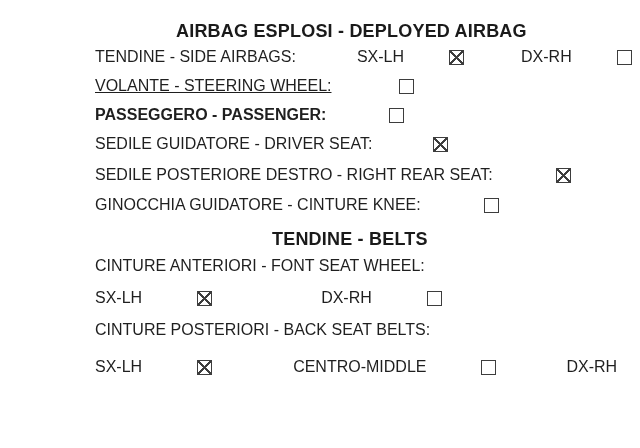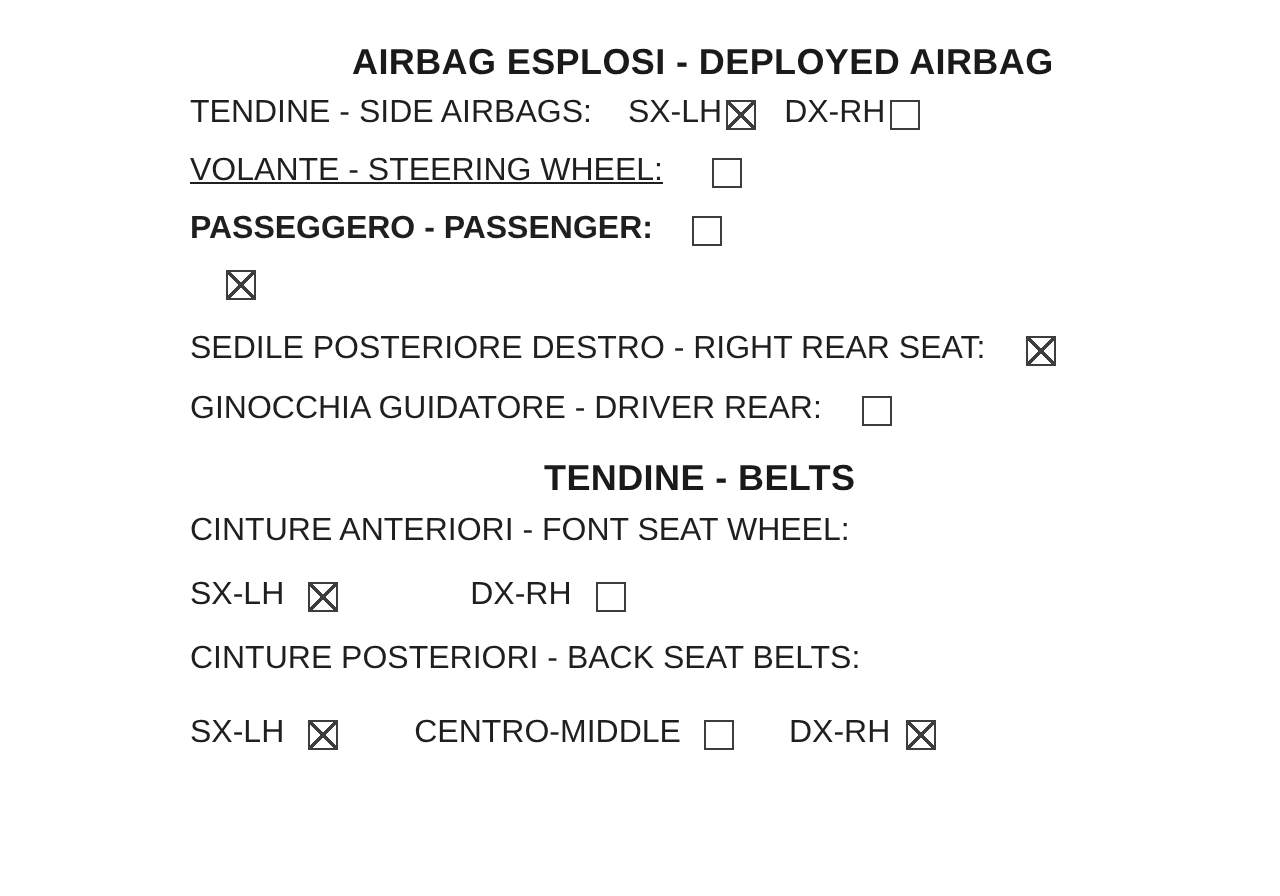--- a/index.html
+++ b/index.html
@@ -19,20 +19,21 @@
     letter-spacing: 0.2px;
     white-space: nowrap;
   }
   .line {
     position: absolute;
     left: 95px;
     font-size: 16px;
     white-space: nowrap;
     display: flex;
     align-items: center;
+    gap: 43px;
   }
   .lbl { display: inline-block; }
   .cb {
     display: inline-block;
     width: 13px; height: 13px;
     border: 1.5px solid #3d3d3d;
     color: #3d3d3d;
     background-color: #ffffff;
     flex: 0 0 auto;
     box-sizing: content-box;
@@ -73,30 +74,31 @@
     <span class="lbl">VOLANTE - STEERING WHEEL:</span>
     <span class="cb ml25" data-checked="false"></span>
   </div>
 
   <div class="line" style="top:106px;font-weight:bold;">
     <span class="lbl">PASSEGGERO - PASSENGER:</span>
     <span class="cb ml20" data-checked="false"></span>
   </div>
 
   <div class="line" style="top:135px;">
+    <span class="lbl">SEDILE GUIDATORE - DRIVER SEAT:</span>
     <span class="cb ml18" data-checked="true"></span>
   </div>
 
   <div class="line" style="top:166px;">
     <span class="lbl">SEDILE POSTERIORE DESTRO - RIGHT REAR SEAT:</span>
     <span class="cb ml20" data-checked="true"></span>
   </div>
 
   <div class="line" style="top:196px;">
-    <span class="lbl">GINOCCHIA GUIDATORE - DRIVER REAR:</span>
+    <span class="lbl">GINOCCHIA GUIDATORE - CINTURE KNEE:</span>
     <span class="cb ml20" data-checked="false"></span>
   </div>
 
   <div class="section-title" style="top:229px; left:272px;">TENDINE - BELTS</div>
 
   <div class="line" style="top:257px;">
     <span class="lbl">CINTURE ANTERIORI - FONT SEAT WHEEL:</span>
   </div>
 
   <div class="line" style="top:289px;">

